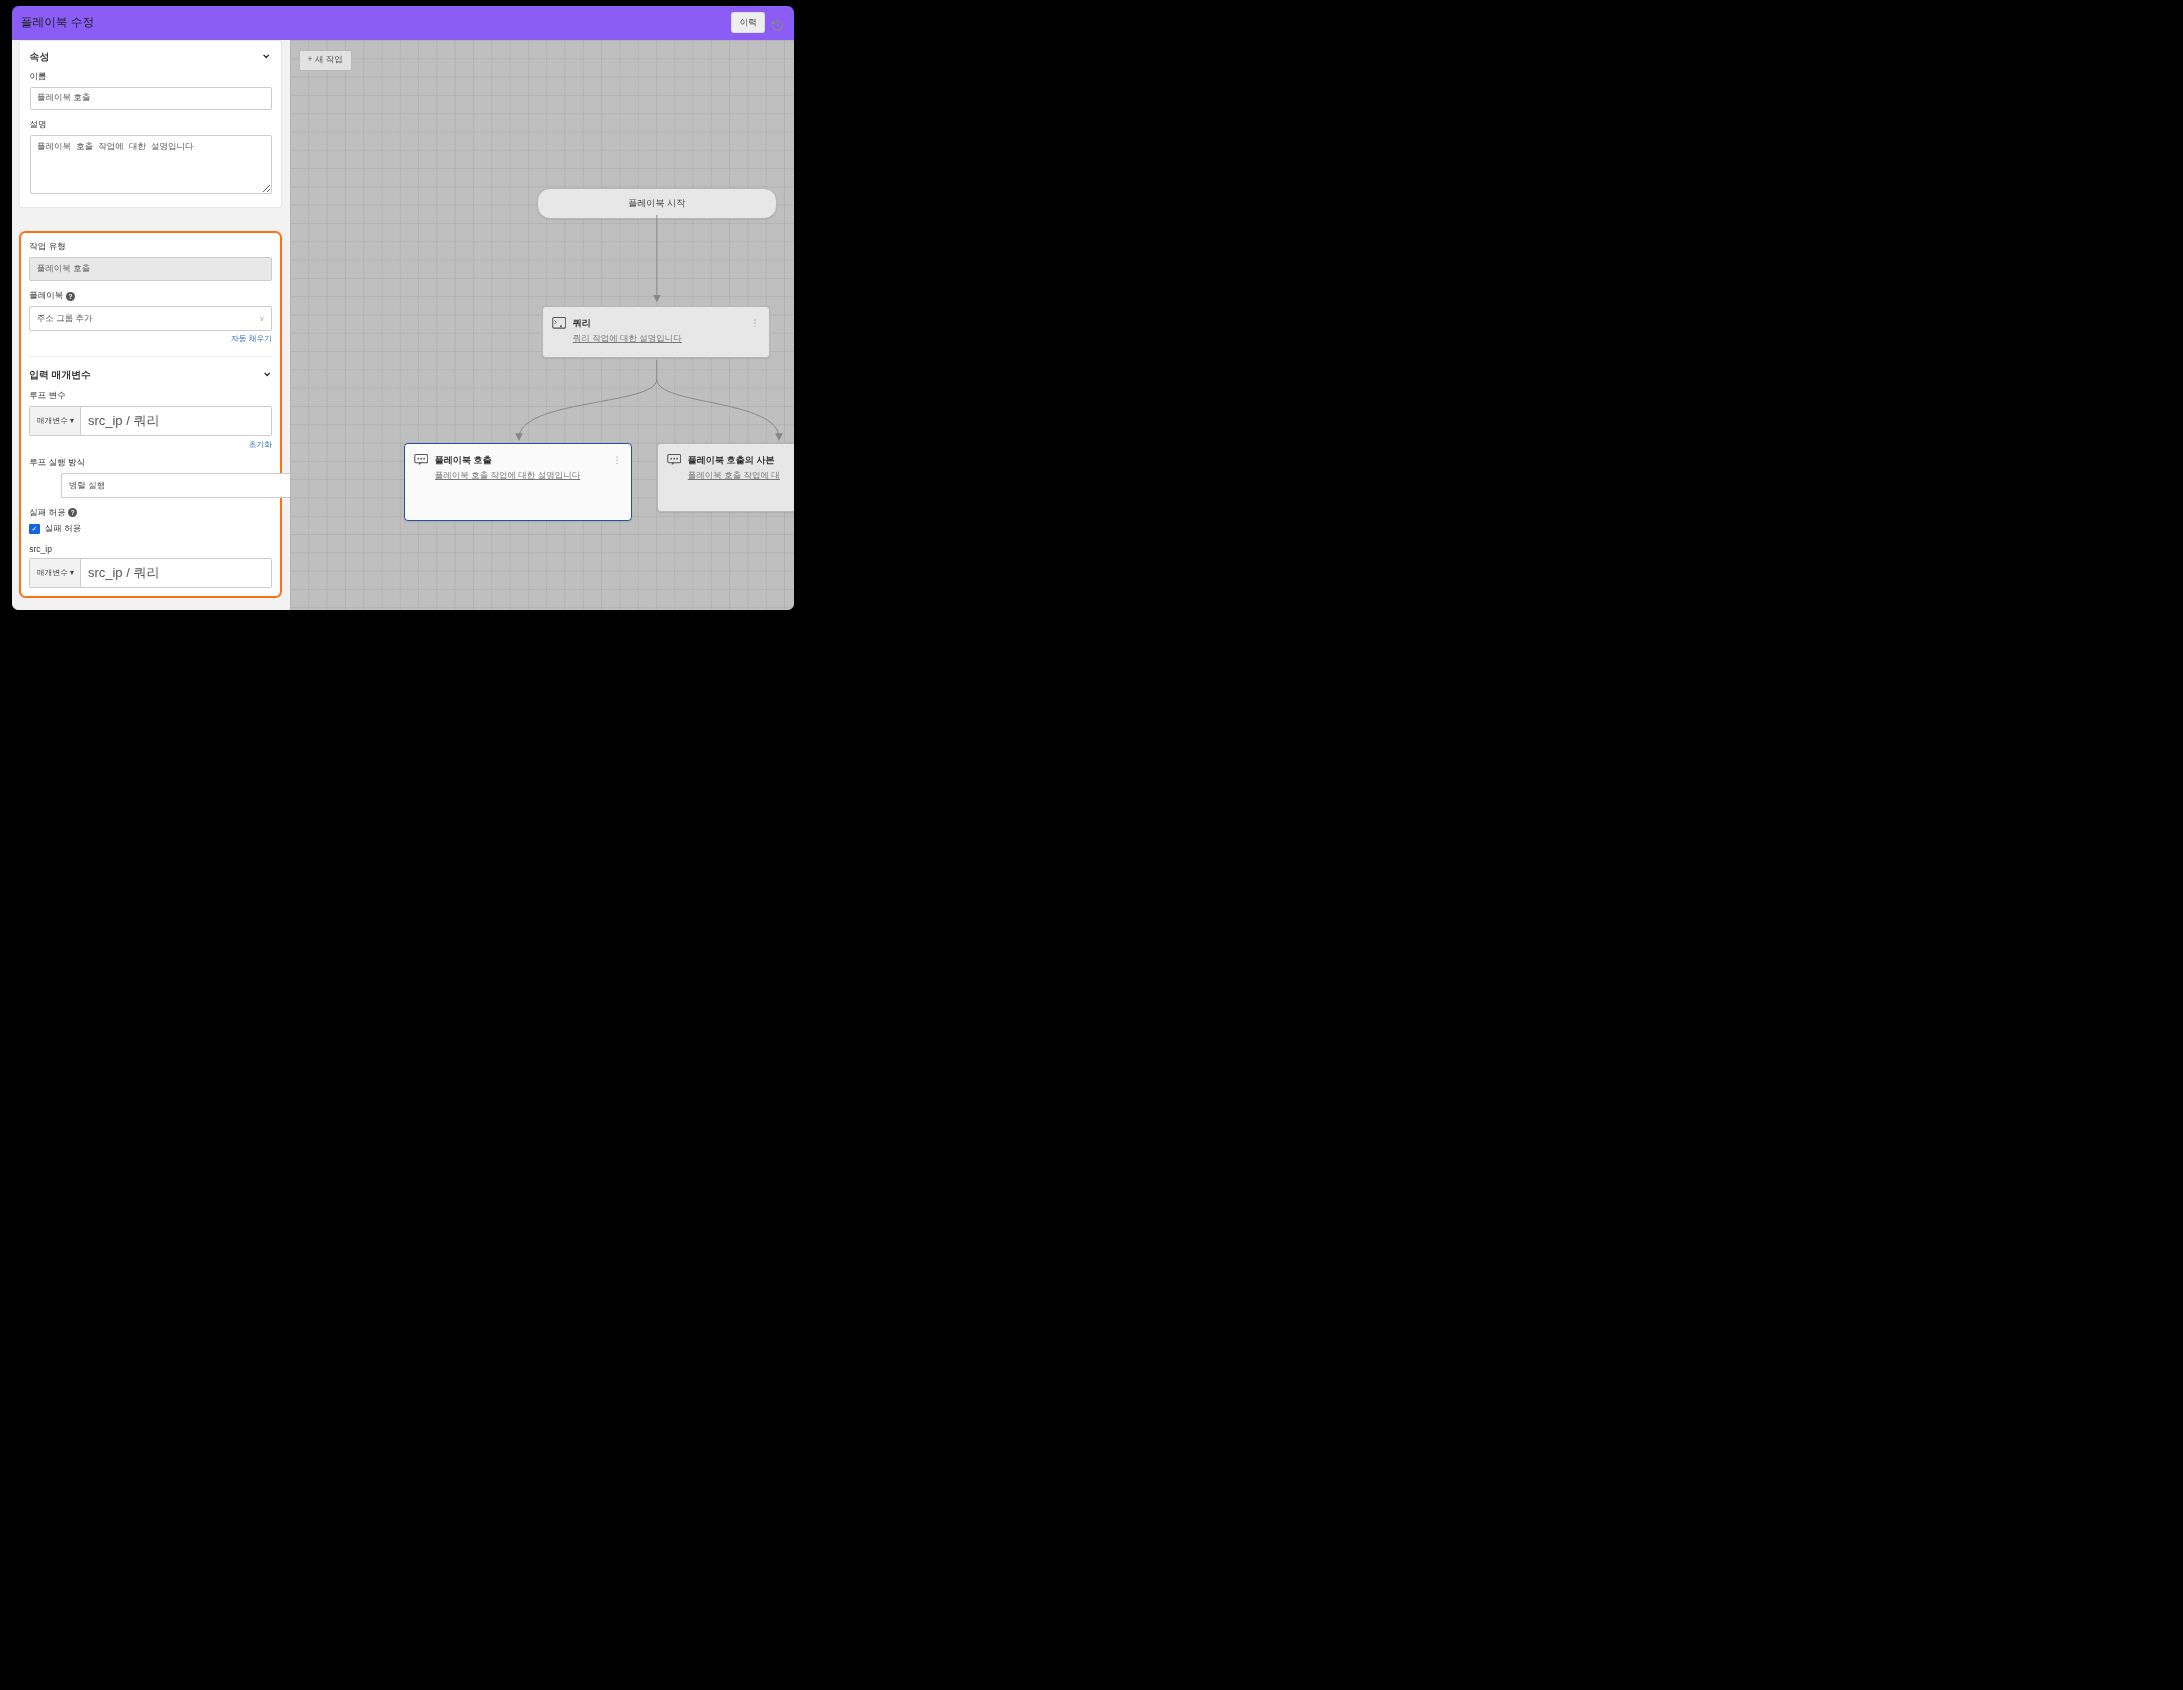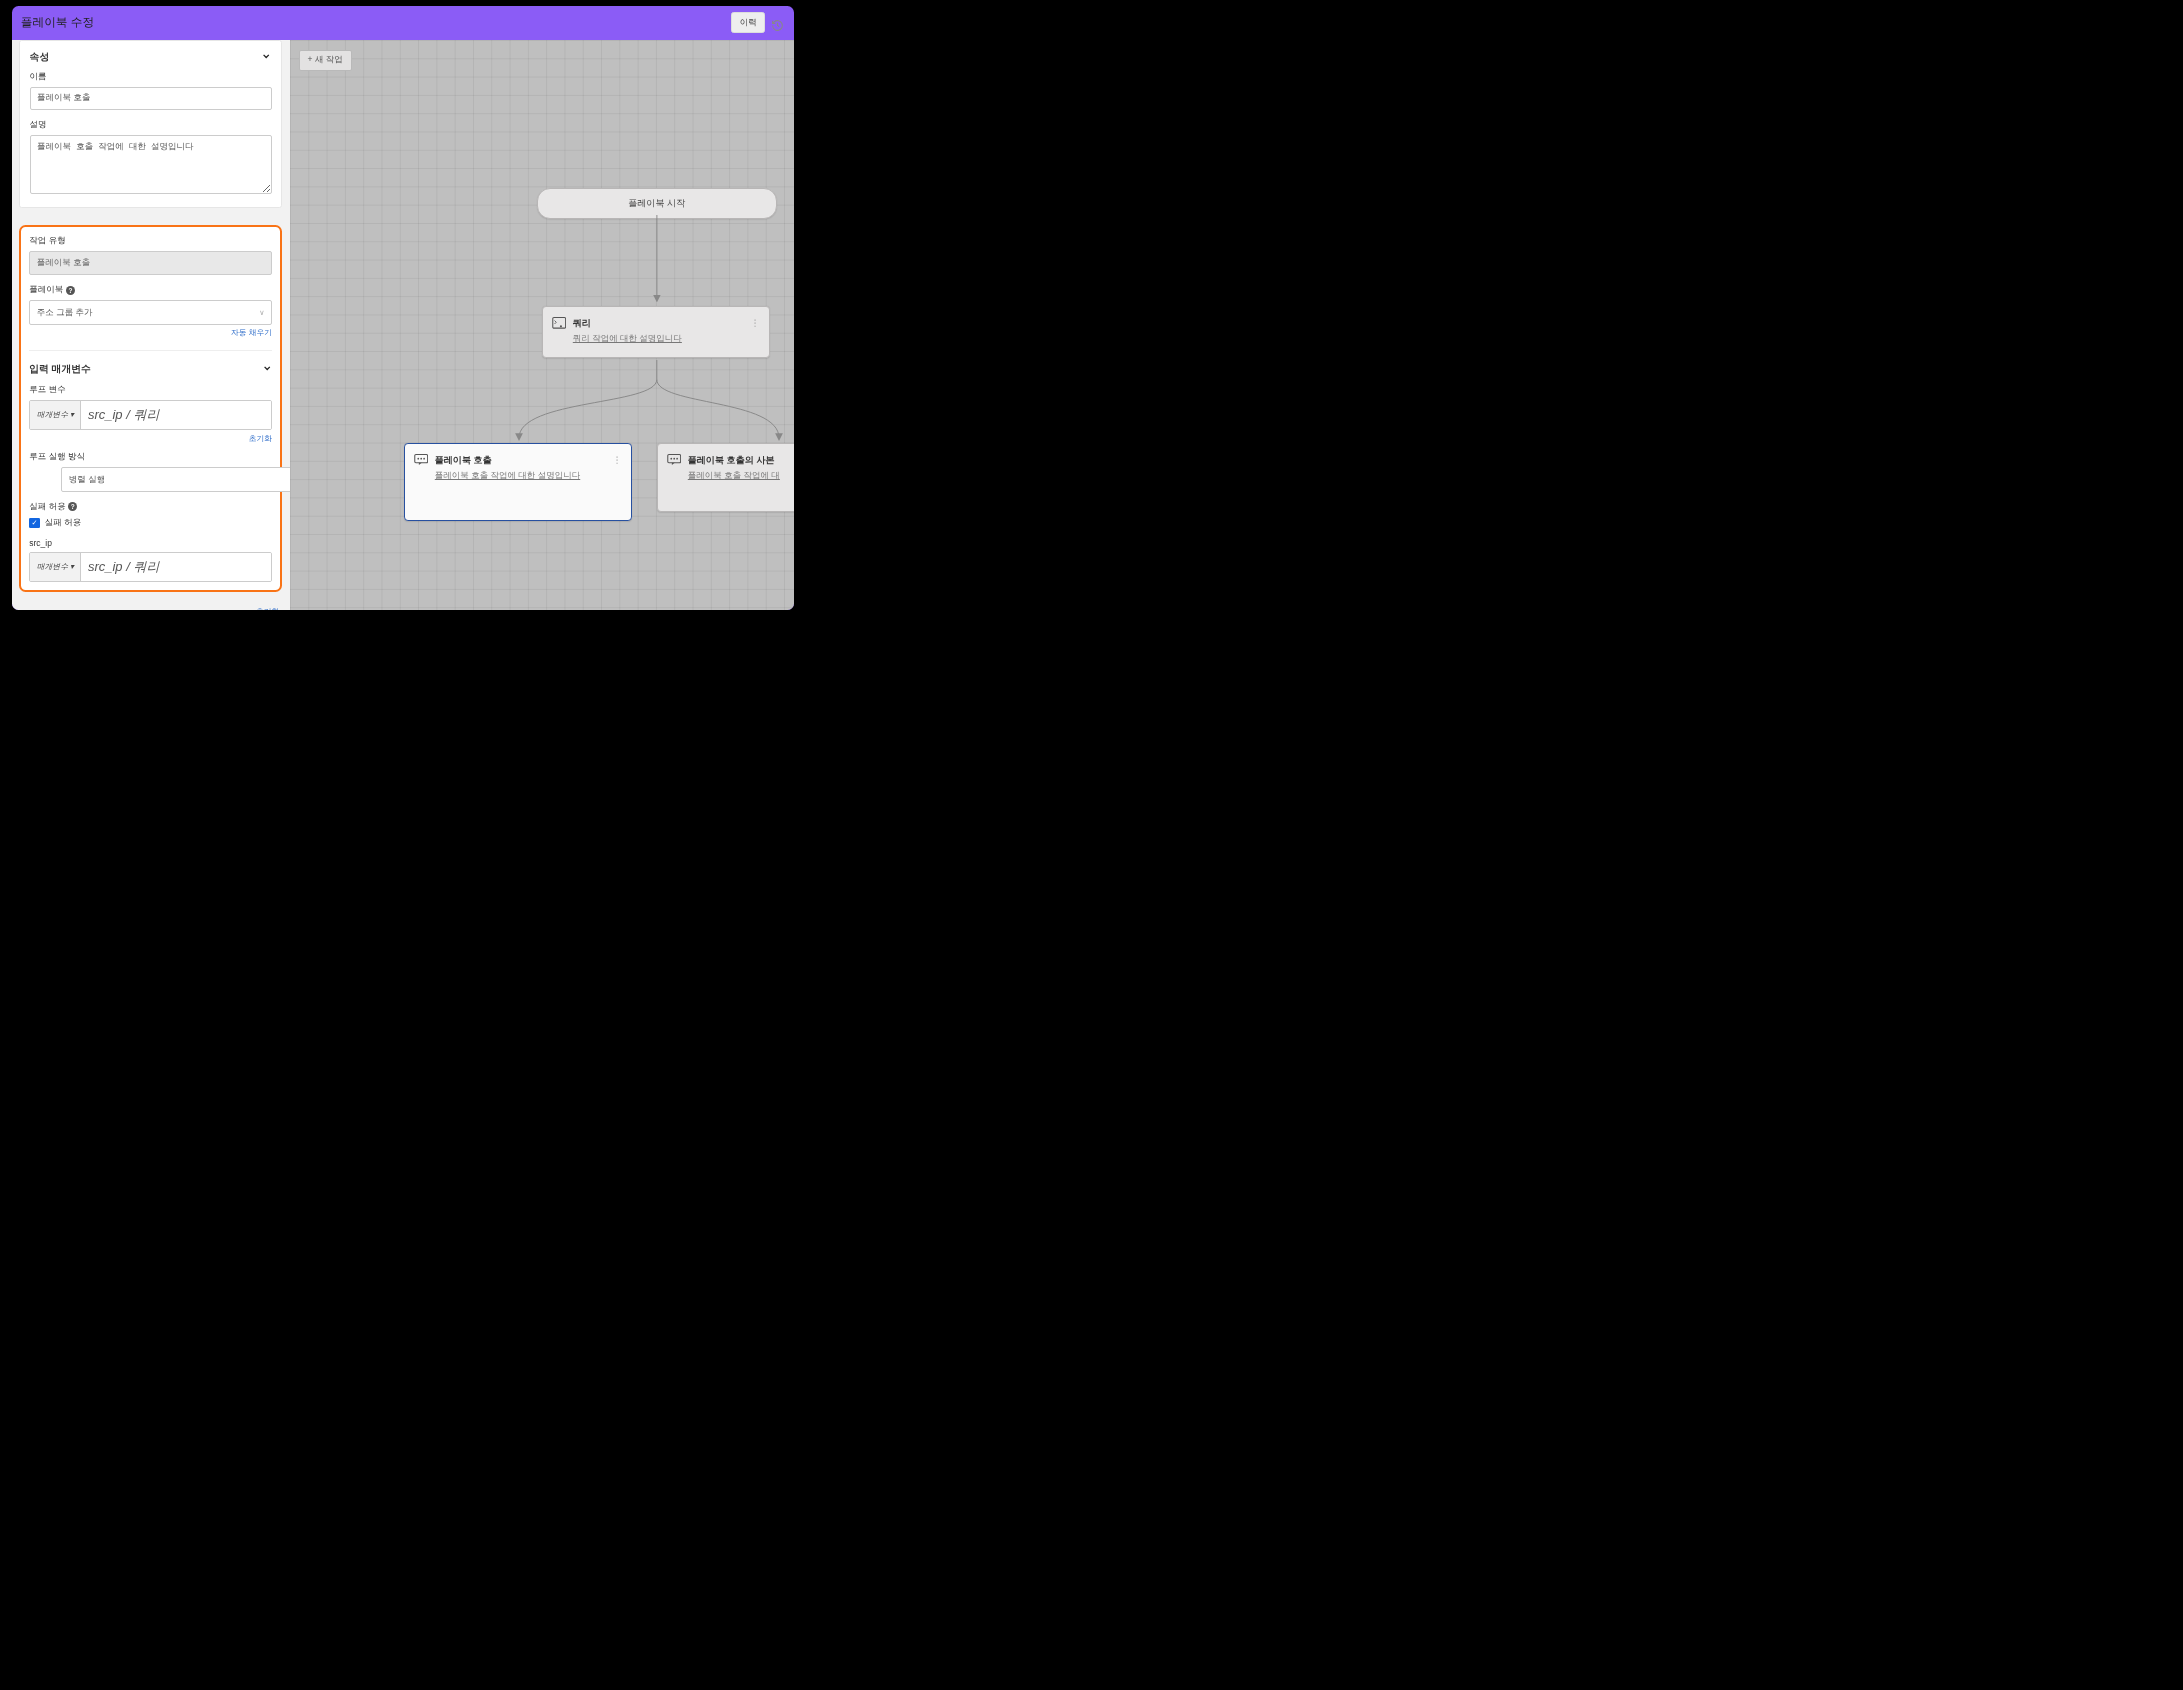--- a/index.html
+++ b/index.html
@@ -62,21 +62,21 @@
   flex: 1;
   overflow: hidden;
 }
 .sidebar {
   width: 278px;
   background: #f2f2f2;
   padding: 0 7.8px 7.8px 7.8px;
   overflow-y: auto;
   display: flex;
   flex-direction: column;
-  gap: 17px;
+  gap: 23px;
 }
 .panel {
   background: #fff;
   border: 0.7px solid #e6e6e6;
   border-radius: 2.6px;
   padding: 9.1px 9.1px 11.7px 9.1px;
 }
 .panel-hl {
   border: 2px solid #f97316;
   border-radius: 6.5px;
@@ -168,21 +168,20 @@
   font-size: 7.8px;
   color: #2d6cc9;
   margin-top: 2.6px;
   cursor: pointer;
 }
 .combo-row {
   display: flex;
   border: 0.7px solid #ccc;
   border-radius: 2px;
   overflow: hidden;
-  font-style: italic;
 }
 .combo-left {
   background: #f2f2f2;
   padding: 5.2px 6.5px;
   font-size: 7.8px;
   color: #444;
   border-right: 0.7px solid #ccc;
   display: flex;
   align-items: center;
   gap: 2px;

